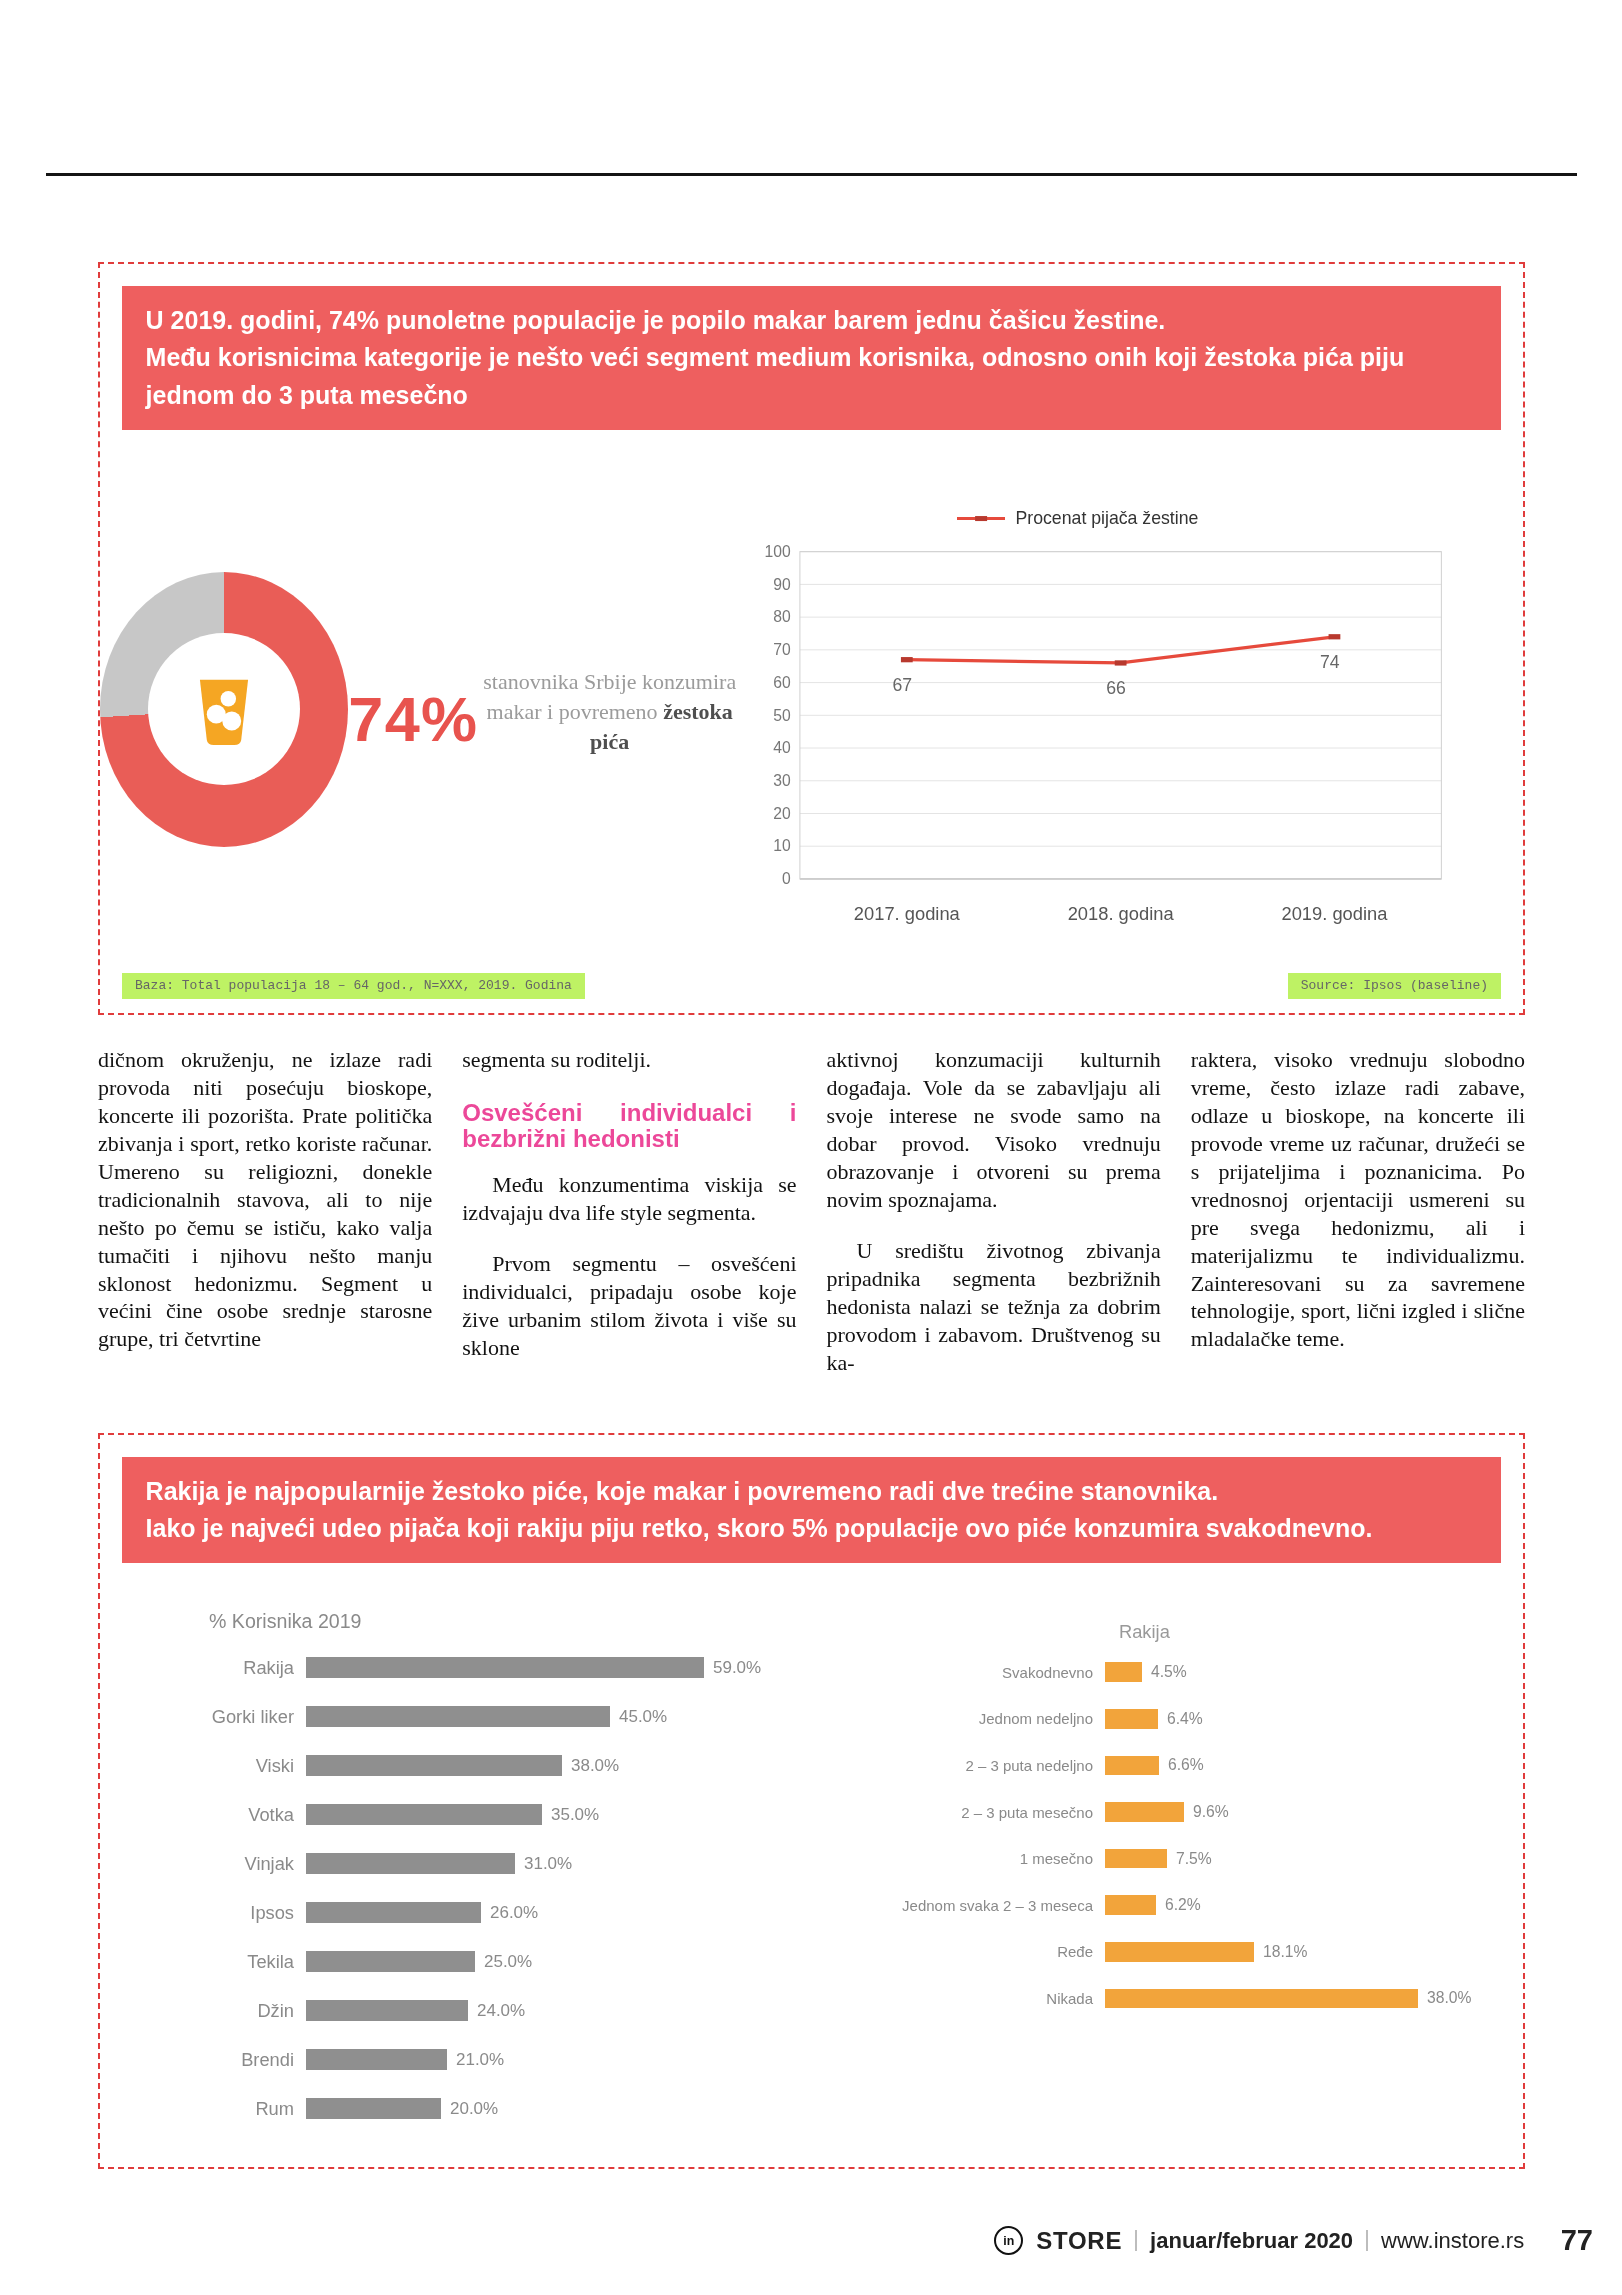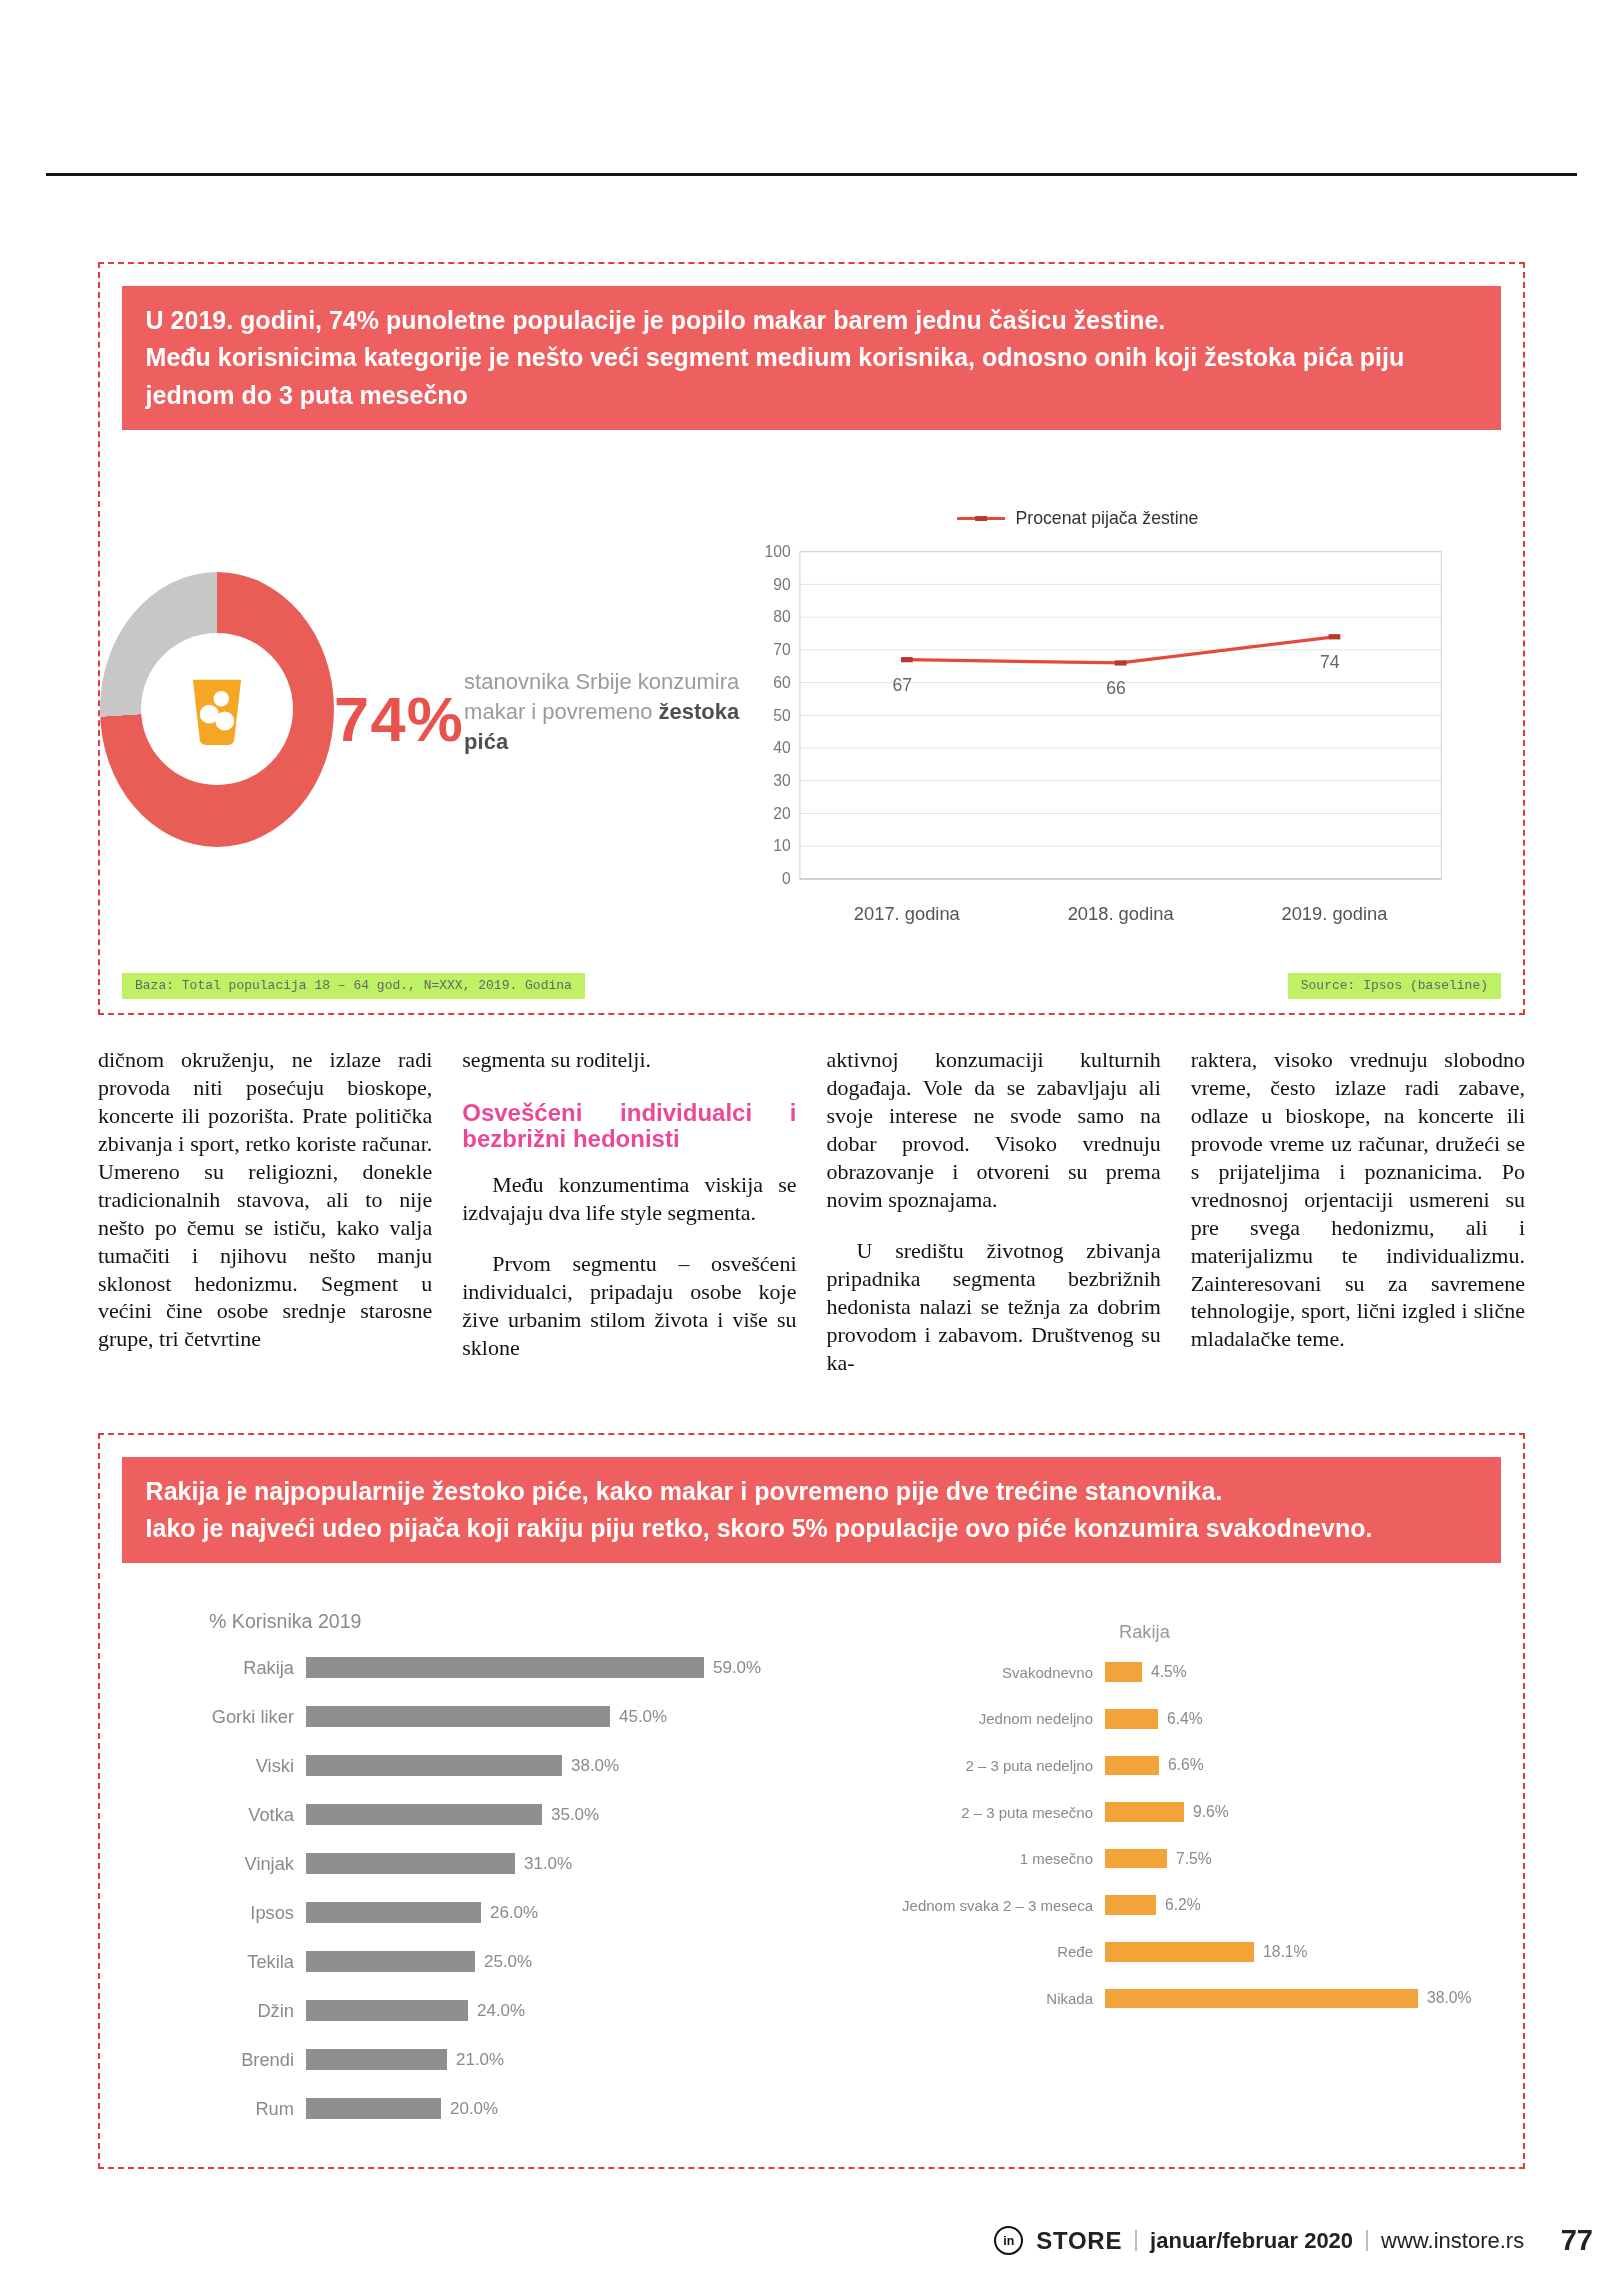--- a/index.html
+++ b/index.html
@@ -25,21 +25,21 @@
   
   .box1-content{display:flex;margin-top:5.2px;}
   .donut-col{width:641px;display:flex;align-items:center;margin-top:31px;}
   .donut{width:275px;height:275px;border-radius:50%;position:relative;}
   .donut-hole{
     position:absolute;left:50%;top:50%;transform:translate(-50%,-50%);
     width:152px;height:152px;border-radius:50%;background:#fff;
     display:flex;align-items:center;justify-content:center;
   }
   .pct{font-size:63px;font-weight:bold;color:#e8534e;margin-top:18.3px;letter-spacing:1.3px;}
-  .caption{font-size:22px;color:#9b9b9b;text-align:left;line-height:1.35;margin-top:5.2px;}
+  .caption{font-size:22px;color:#9b9b9b;text-align:center;line-height:1.35;margin-top:5.2px;font-family:Liberation Serif, serif;}
   .caption b{color:#4f4f4f;}
   .chart-col{flex:1;margin-top:73px;display:flex;flex-direction:column;}
   .legend{display:flex;align-items:center;gap:10.5px;font-size:17.7px;color:#333;margin:0 0 2.6px 216px;}
   .legend-line{width:48px;height:3.3px;background:#e64a3c;position:relative;}
   .legend-line::after{content:"";position:absolute;left:50%;top:50%;transform:translate(-50%,-50%);width:11.8px;height:5.9px;background:#b8392e;}
   .sources{margin:auto 22px 14.4px 22px;display:flex;justify-content:space-between;}
   .chip{background:#bef264;color:#666;font-size:13px;padding:5.2px 13px;white-space:nowrap;font-family:Liberation Mono, monospace;}
 
   
   .article{
@@ -172,21 +172,21 @@
     <p>aktivnoj konzumaciji kulturnih događaja. Vole da se zabavljaju ali svoje interese ne svode samo na dobar provod. Visoko vrednuju obrazovanje i otvoreni su prema novim spoznajama.</p>
     <p class="indent">U središtu životnog zbivanja pripadnika segmenta bezbrižnih hedonista nalazi se težnja za dobrim provodom i zabavom. Društvenog su ka-</p>
   </div>
   <div class="col">
     <p>raktera, visoko vrednuju slobodno vreme, često izlaze radi zabave, odlaze u bioskope, na koncerte ili provode vreme uz računar, družeći se s prijateljima i poznanicima. Po vrednosnoj orjentaciji usmereni su pre svega hedonizmu, ali i materijalizmu te individualizmu. Zainteresovani su za savremene tehnologije, sport, lični izgled i slične mladalačke teme.</p>
   </div>
 </section>
 
 <section class="dashed-box" id="box2">
   <div class="banner">
-    <div>Rakija je najpopularnije žestoko piće, kako makar i povremeno pije dve trećine stanovnika.</div>
+    <div>Rakija je najpopularnije žestoko piće, koje makar i povremeno radi dve trećine stanovnika.</div>
     <div>Iako je najveći udeo pijača koji rakiju piju retko, skoro 5% populacije ovo piće konzumira svakodnevno.</div>
   </div>
 
   <div class="charts-row">
     <div class="chart-left">
       <div class="chart-title">% Korisnika 2019</div>
       <div class="rows">
           <div class="bar-row">
             <span class="bar-label">Rakija</span>
             <div class="bar-fill" style="width: 398px; background: rgb(143, 143, 143);"></div>

